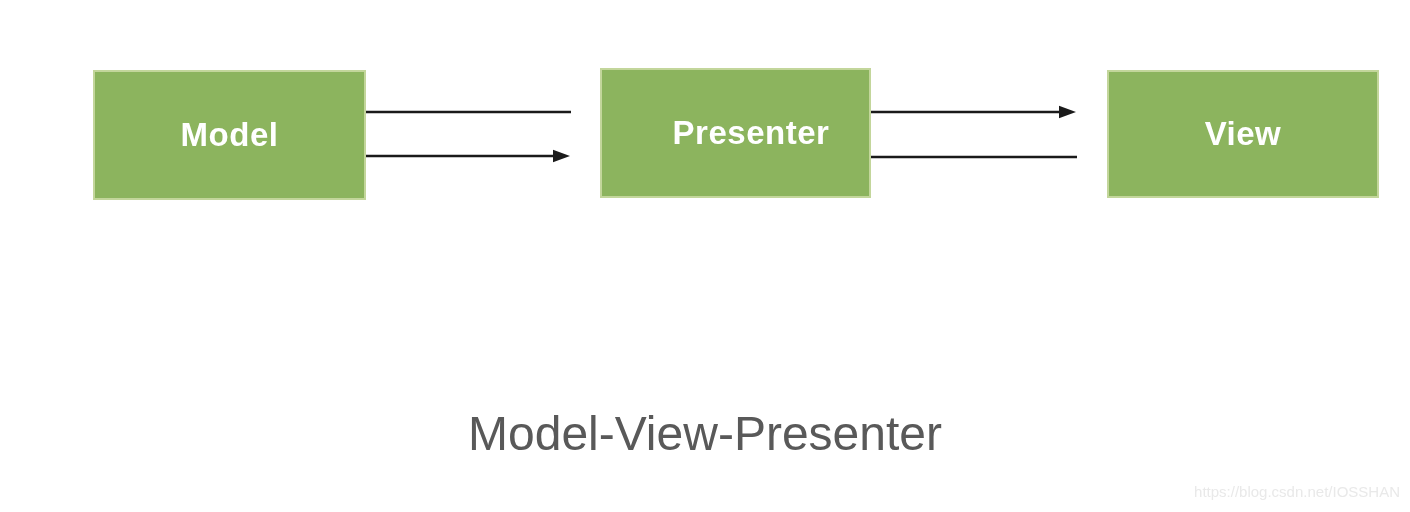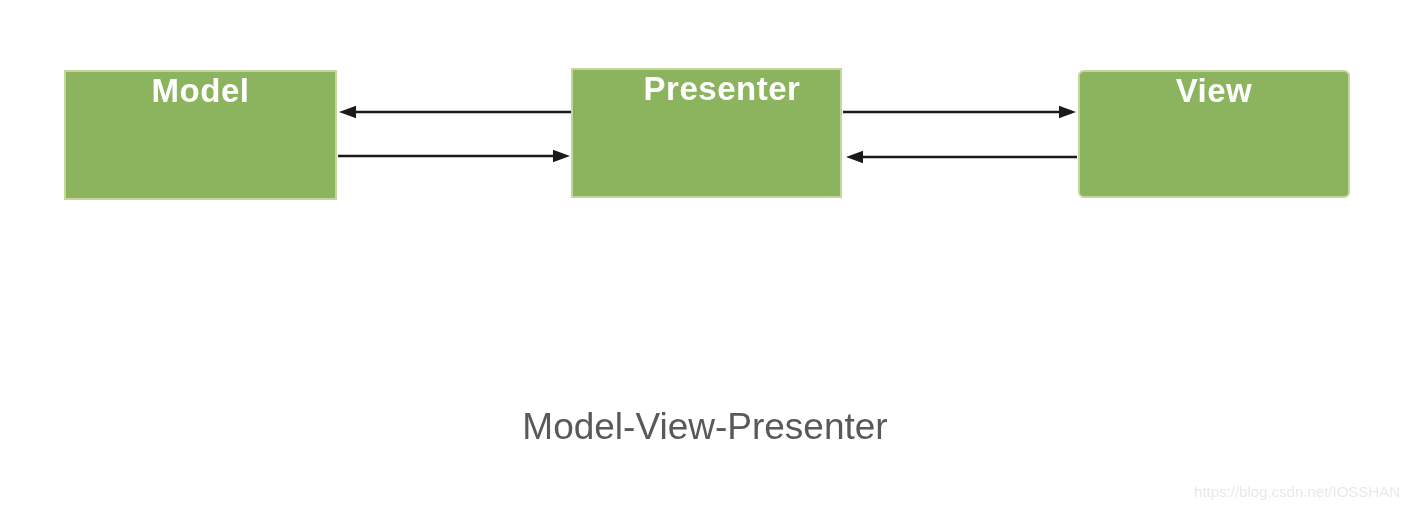--- a/index.html
+++ b/index.html
@@ -32,39 +32,40 @@
     stroke-width: 2.6;
   }
   .arrow-layer polygon {
     fill: var(--arrow);
   }
   .node-box {
     position: absolute;
     background: var(--box-fill);
     border: 2px solid var(--box-border);
     display: flex;
-    align-items: flex-start;
+    align-items: center;
     justify-content: center;
+    margin-left: 29px;
   }
   .node-label {
     color: var(--box-text);
     font-size: 33px;
     font-weight: bold;
     letter-spacing: 0.5px;
   }
   .box-model     { left: 64px;   top: 70px; width: 273px; height: 130px; }
   .box-presenter { left: 571px;  top: 68px; width: 271px; height: 130px; padding-left: 31px; }
-  .box-view      { left: 1078px; top: 70px; width: 272px; height: 128px; border-radius: 6px; }
+  .box-view      { left: 1078px; top: 70px; width: 272px; height: 128px; }
   .caption {
     position: absolute;
     left: 0; right: 0;
     top: 406px;
     text-align: center;
     color: var(--caption);
-    font-size: 37px;
+    font-size: 48px;
     font-weight: 400;
   }
   .watermark {
     position: absolute;
     right: 10px;
     top: 483px;
     color: var(--watermark);
     font-size: 15px;
     font-weight: 400;
   }

